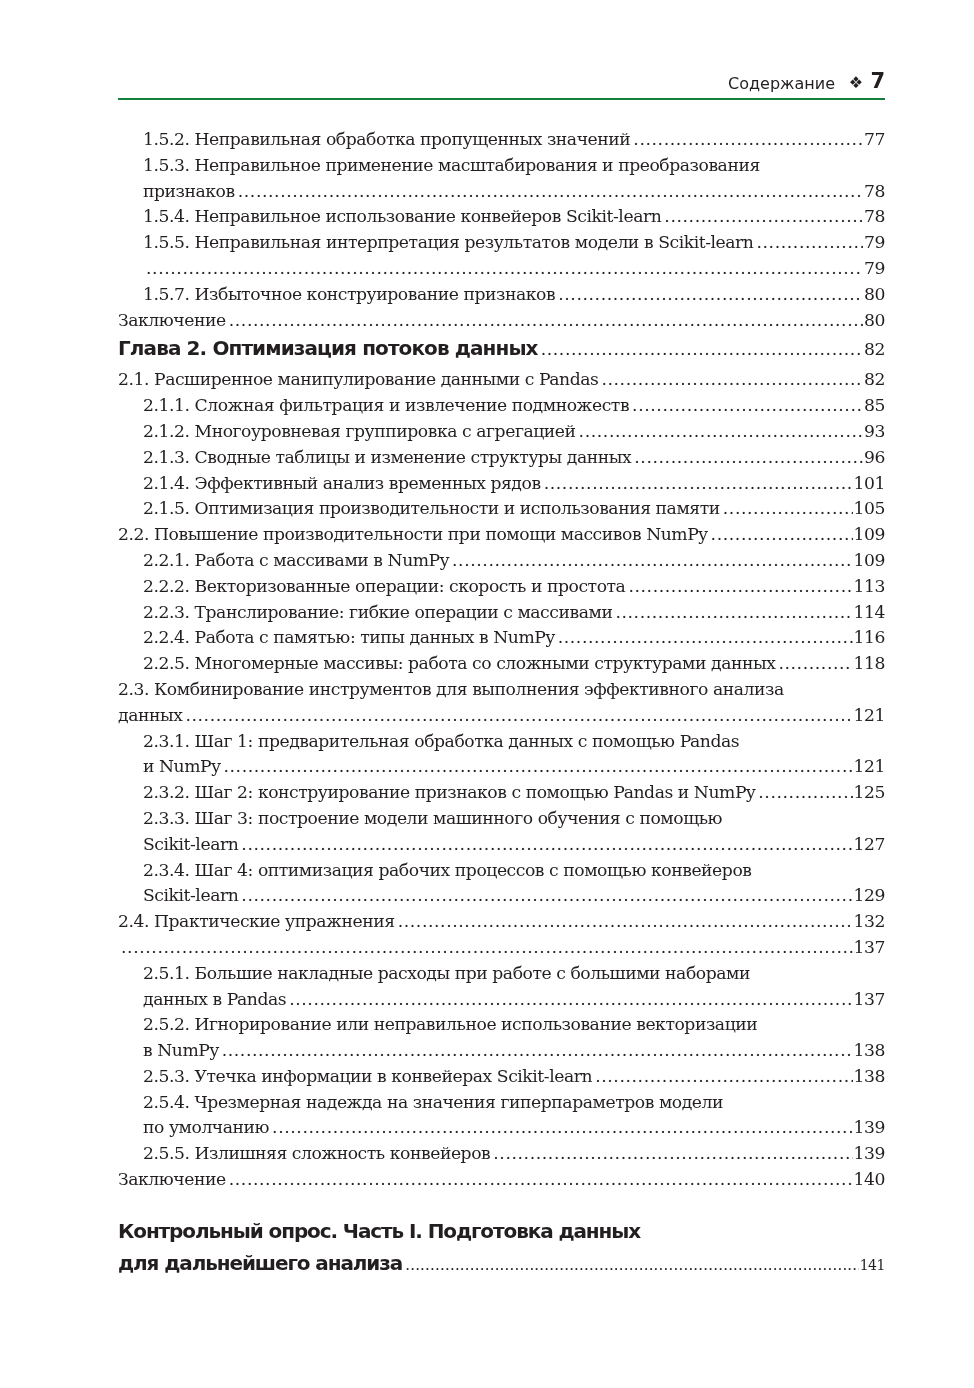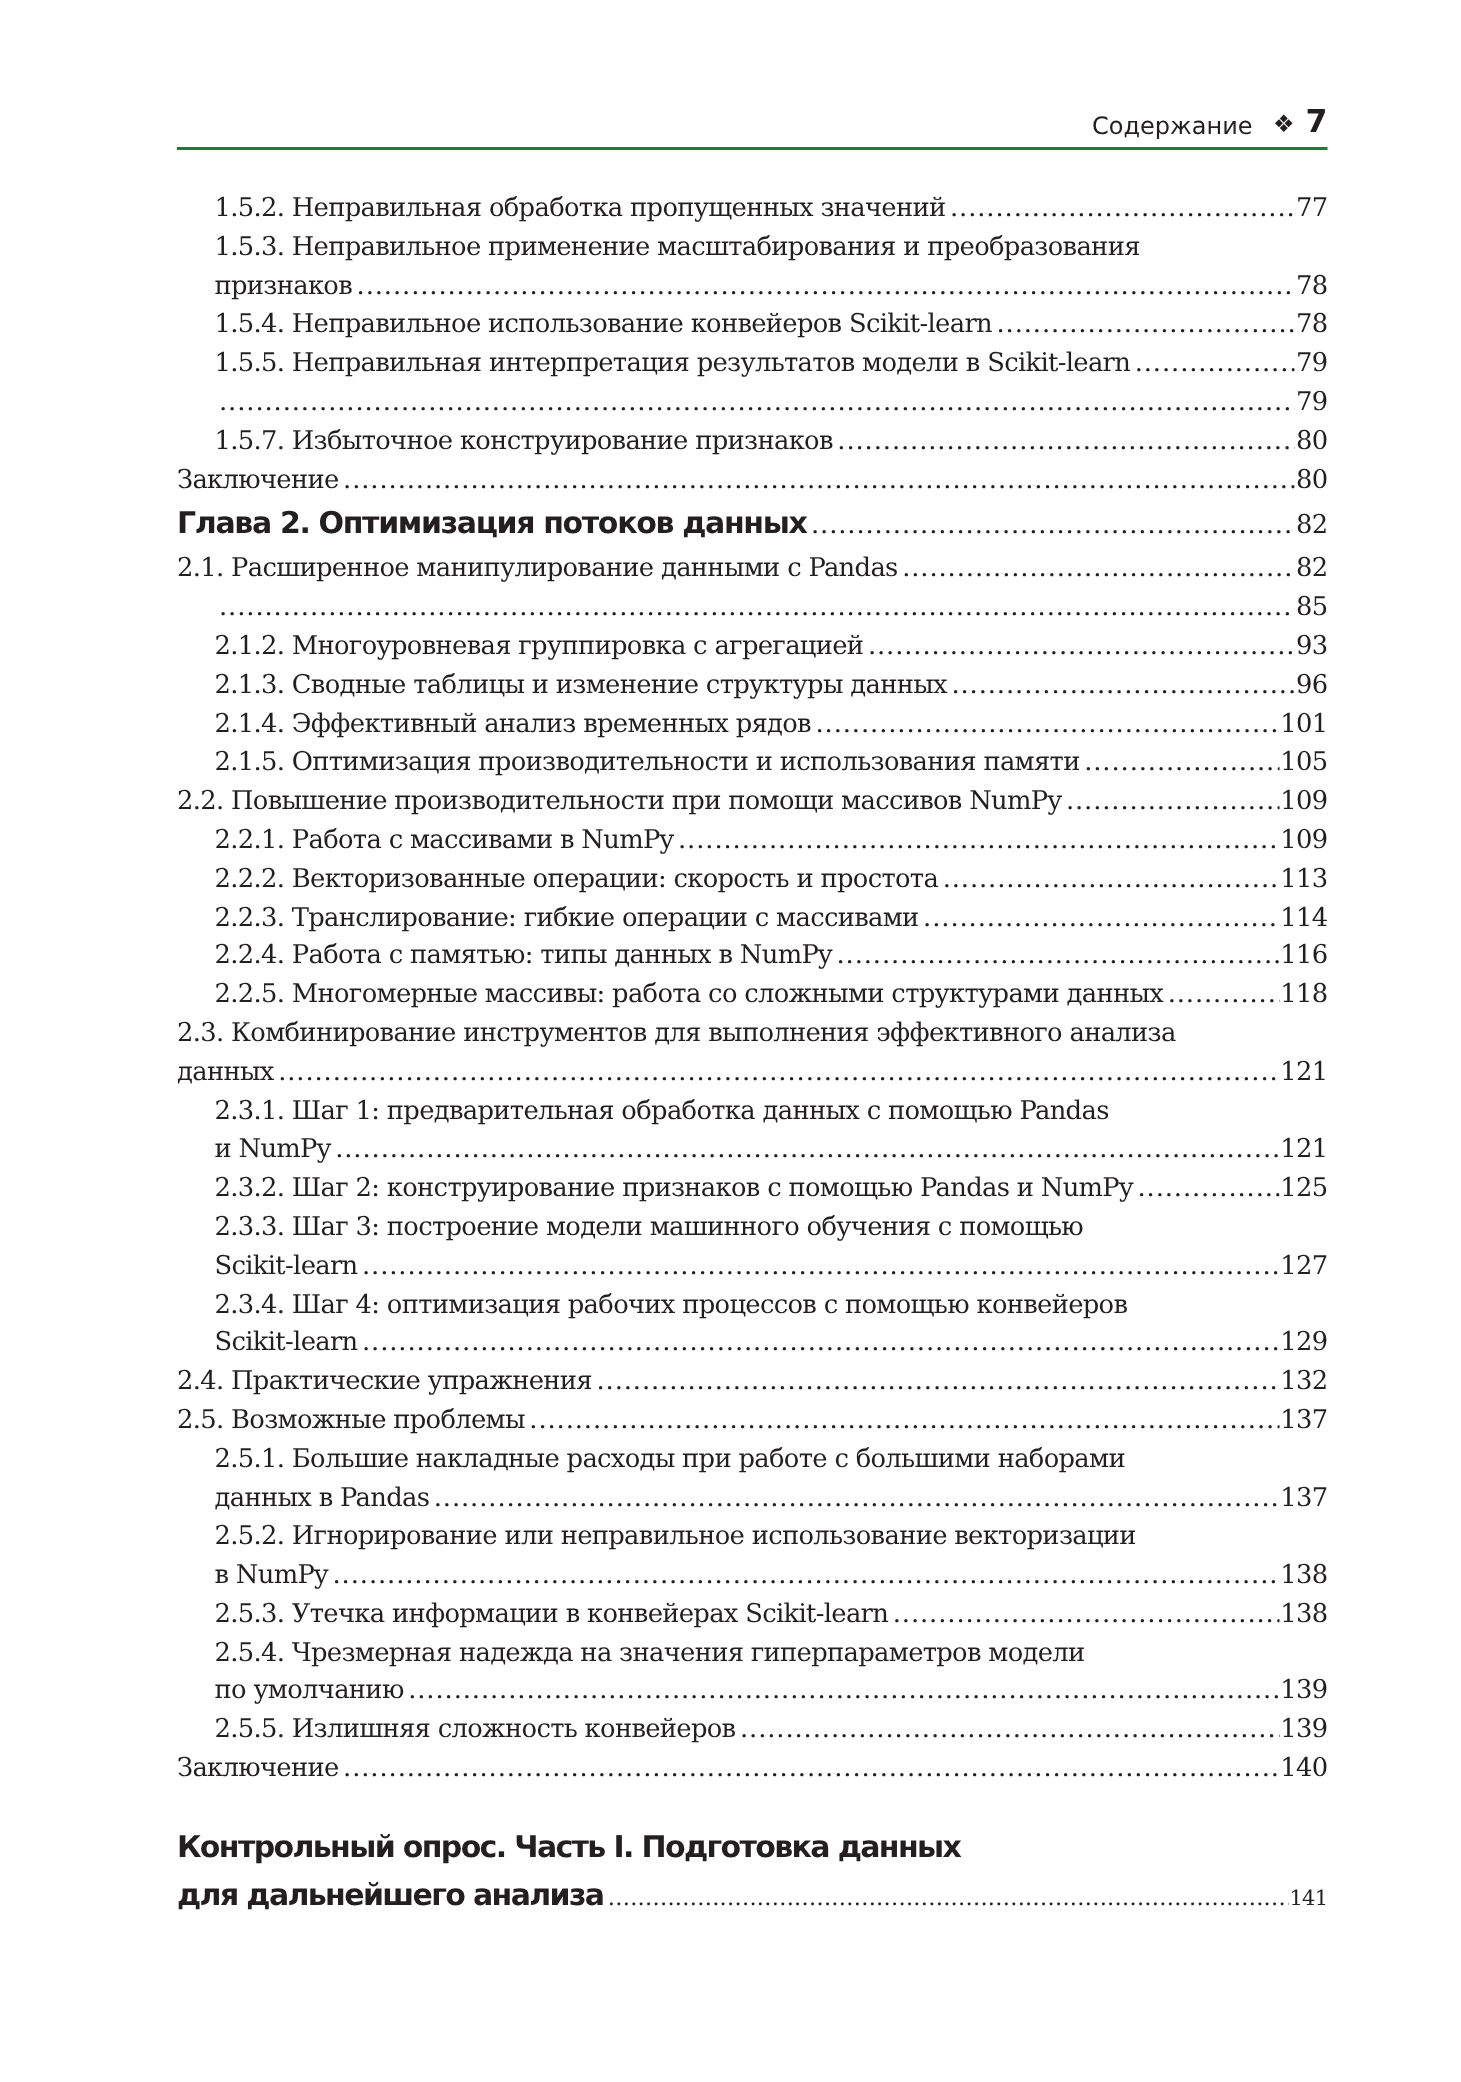--- a/index.html
+++ b/index.html
@@ -108,20 +108,21 @@
     <span class="dots"></span>
     <span class="pg">82</span>
   </div>
 
   <div class="line">
     <span class="txt"><span>2.1.</span> <span>Расширенное манипулирование данными с Pandas</span></span>
     <span class="dots"></span>
     <span class="pg">82</span>
   </div>
   <div class="line l2">
+    <span class="txt"><span>2.1.1.</span> <span>Сложная фильтрация и извлечение подмножеств</span></span>
     <span class="dots"></span>
     <span class="pg">85</span>
   </div>
   <div class="line l2">
     <span class="txt"><span>2.1.2.</span> <span>Многоуровневая группировка с агрегацией</span></span>
     <span class="dots"></span>
     <span class="pg">93</span>
   </div>
   <div class="line l2">
     <span class="txt"><span>2.1.3.</span> <span>Сводные таблицы и изменение структуры данных</span></span>
@@ -208,21 +209,20 @@
     <span class="txt">Scikit-learn</span>
     <span class="dots"></span>
     <span class="pg">129</span>
   </div>
   <div class="line">
     <span class="txt"><span>2.4.</span> <span>Практические упражнения</span></span>
     <span class="dots"></span>
     <span class="pg">132</span>
   </div>
   <div class="line">
-    <span class="txt"><span>2.5.</span> <span>Возможные проблемы</span></span>
     <span class="dots"></span>
     <span class="pg">137</span>
   </div>
   <div class="line l2 nodots">
     <span class="txt"><span>2.5.1.</span> <span>Большие накладные расходы при работе с большими наборами</span></span>
 
   </div>
   <div class="line l2">
     <span class="txt">данных в Pandas</span>
     <span class="dots"></span>

